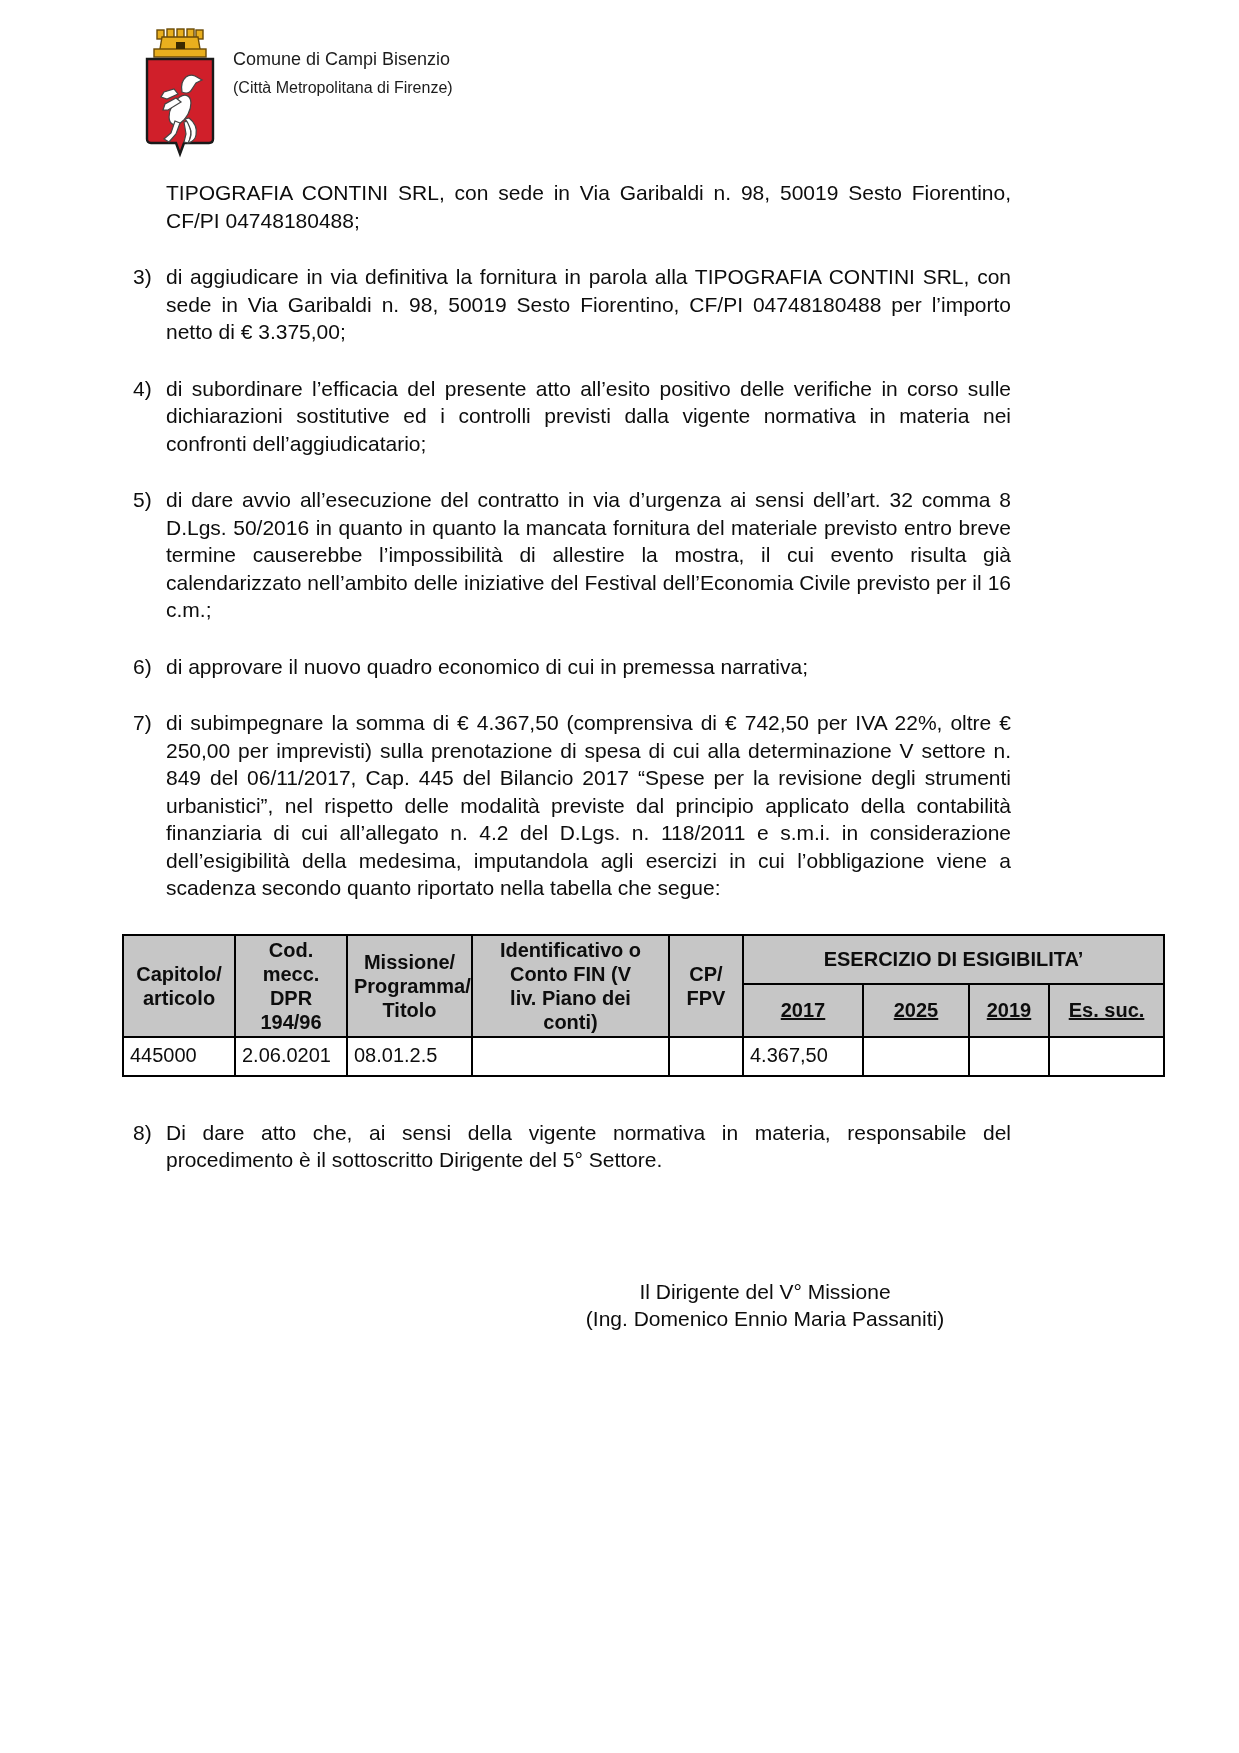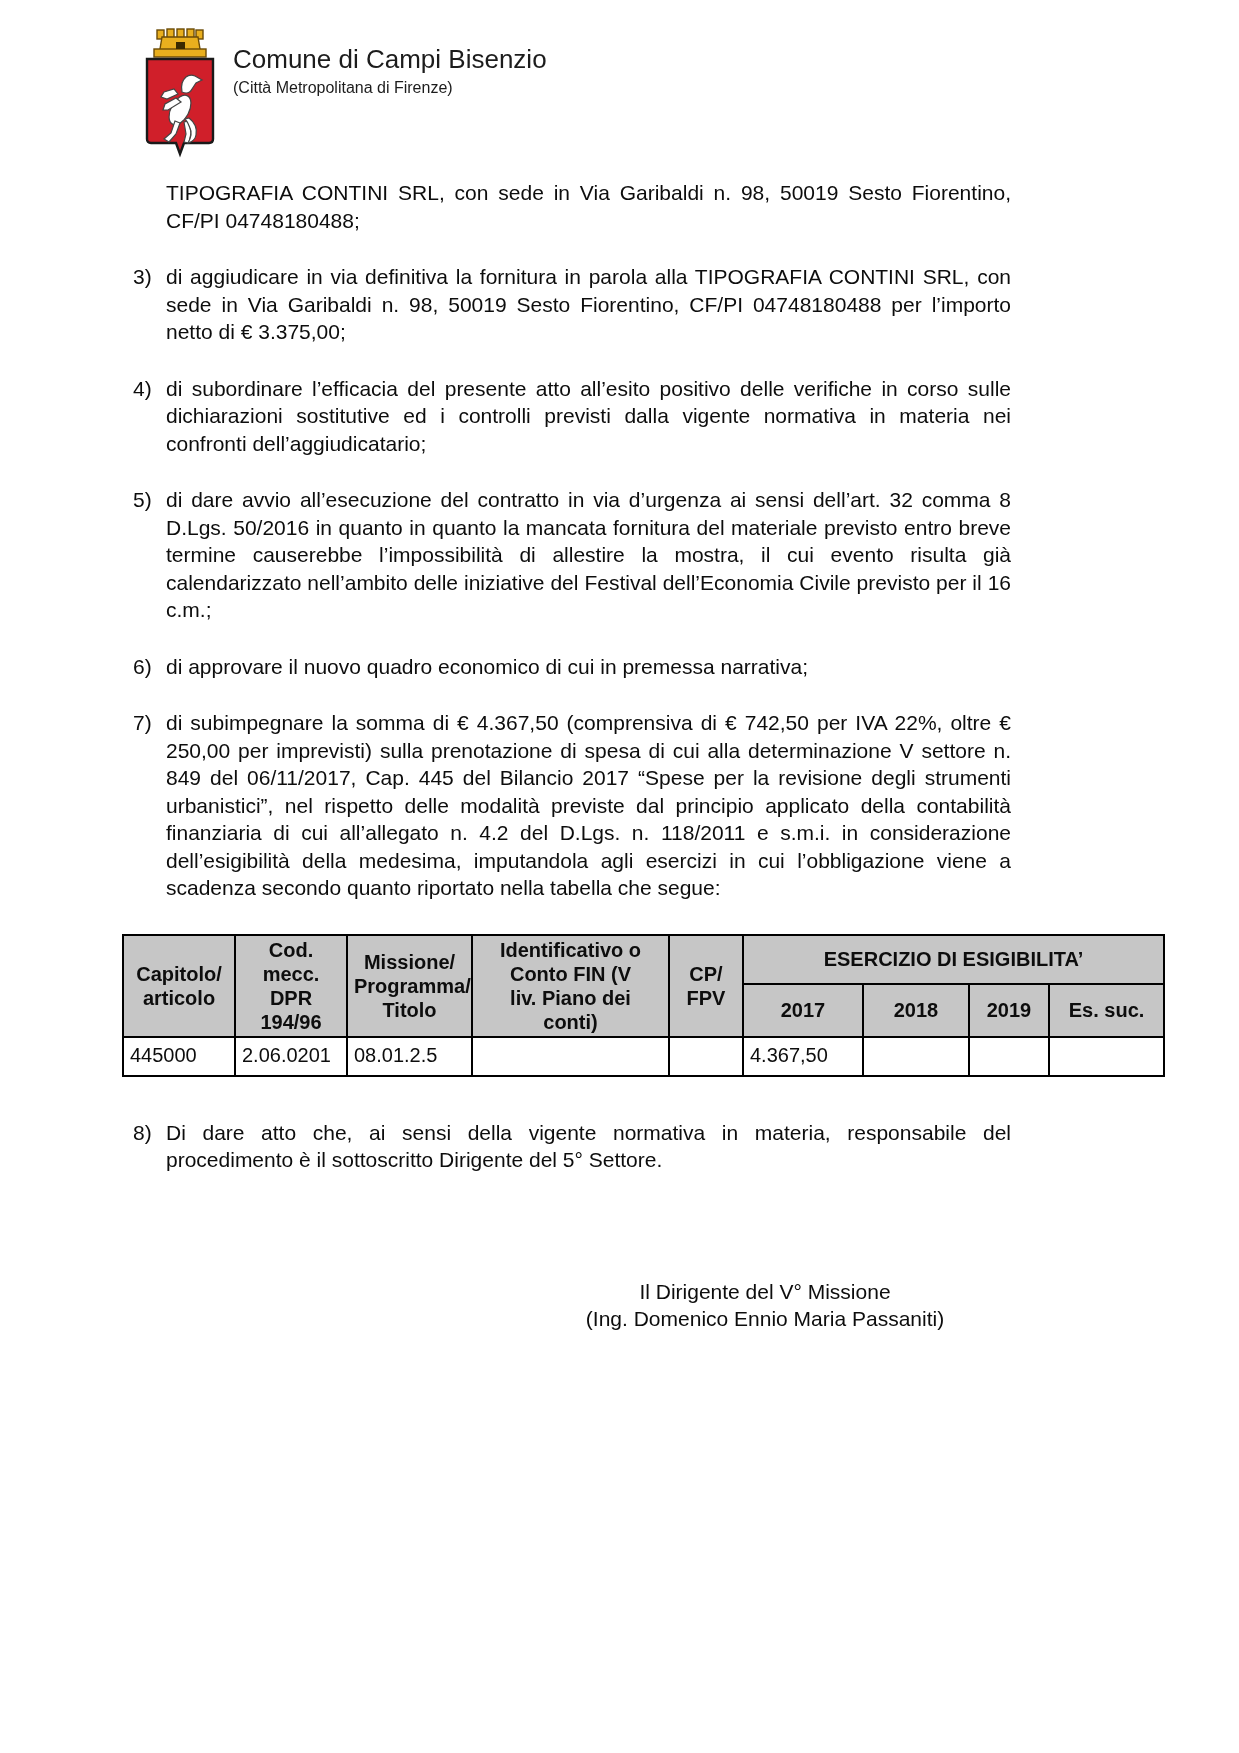--- a/index.html
+++ b/index.html
@@ -14,21 +14,21 @@
   }
   
   .header {
     padding-top: 28px;
     padding-left: 140px;
     display: flex;
     align-items: flex-start;
   }
   .emblem { width: 80px; height: 130px; flex: none; }
   .header-text { padding-top: 16px; padding-left: 13px; }
-  .muni-name   { font-size: 26px; line-height: 31px; color: #1c1c1c; }
+  .muni-name   { font-size: 18px; line-height: 31px; color: #1c1c1c; }
   .muni-sub    { font-size: 16px; line-height: 26px; color: #1c1c1c; }
   
   .content {
     margin-top: 7px;
     margin-left: 133px;
     width: 878px;
     font-size: 21px;
     line-height: 27.5px;
     color: #0d0d0d;
   }
@@ -55,21 +55,21 @@
   }
   .budget-table th {
     background: #c6c6c6;
     font-weight: bold;
     text-align: center;
     vertical-align: middle;
     white-space: pre-line;
     line-height: 24px;
   }
   .budget-table .group-th { height: 42px; }
-  .budget-table .year-th  { height: 44px; }
+  .budget-table .year-th  { height: 44px; text-decoration: underline; }
   .budget-table td {
     height: 33px;
     background: #fff;
     text-align: left;
     vertical-align: middle;
   }
   
   .signature {
     margin-top: 104px;
     margin-left: 432px;
@@ -172,21 +172,21 @@
         <th rowspan="2">Identificativo o
 Conto FIN (V
 liv. Piano dei
 conti)</th>
         <th rowspan="2">CP/
 FPV</th>
         <th colspan="4" class="group-th">ESERCIZIO DI ESIGIBILITA’</th>
       </tr>
       <tr>
         <th class="year-th">2017</th>
-        <th class="year-th">2018</th>
+        <th class="year-th">2025</th>
         <th class="year-th">2019</th>
         <th class="year-th">Es. suc.</th>
       </tr>
       <tr>
         <td>445000</td>
         <td>2.06.0201</td>
         <td>08.01.2.5</td>
         <td></td>
         <td></td>
         <td>4.367,50</td>

